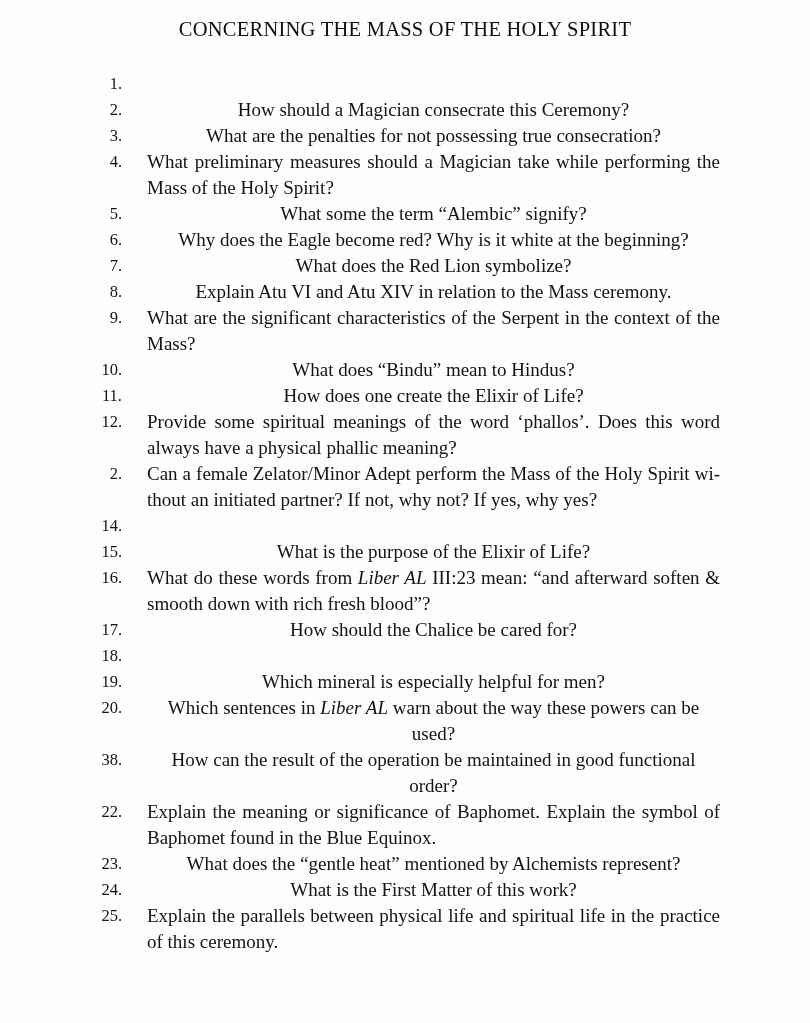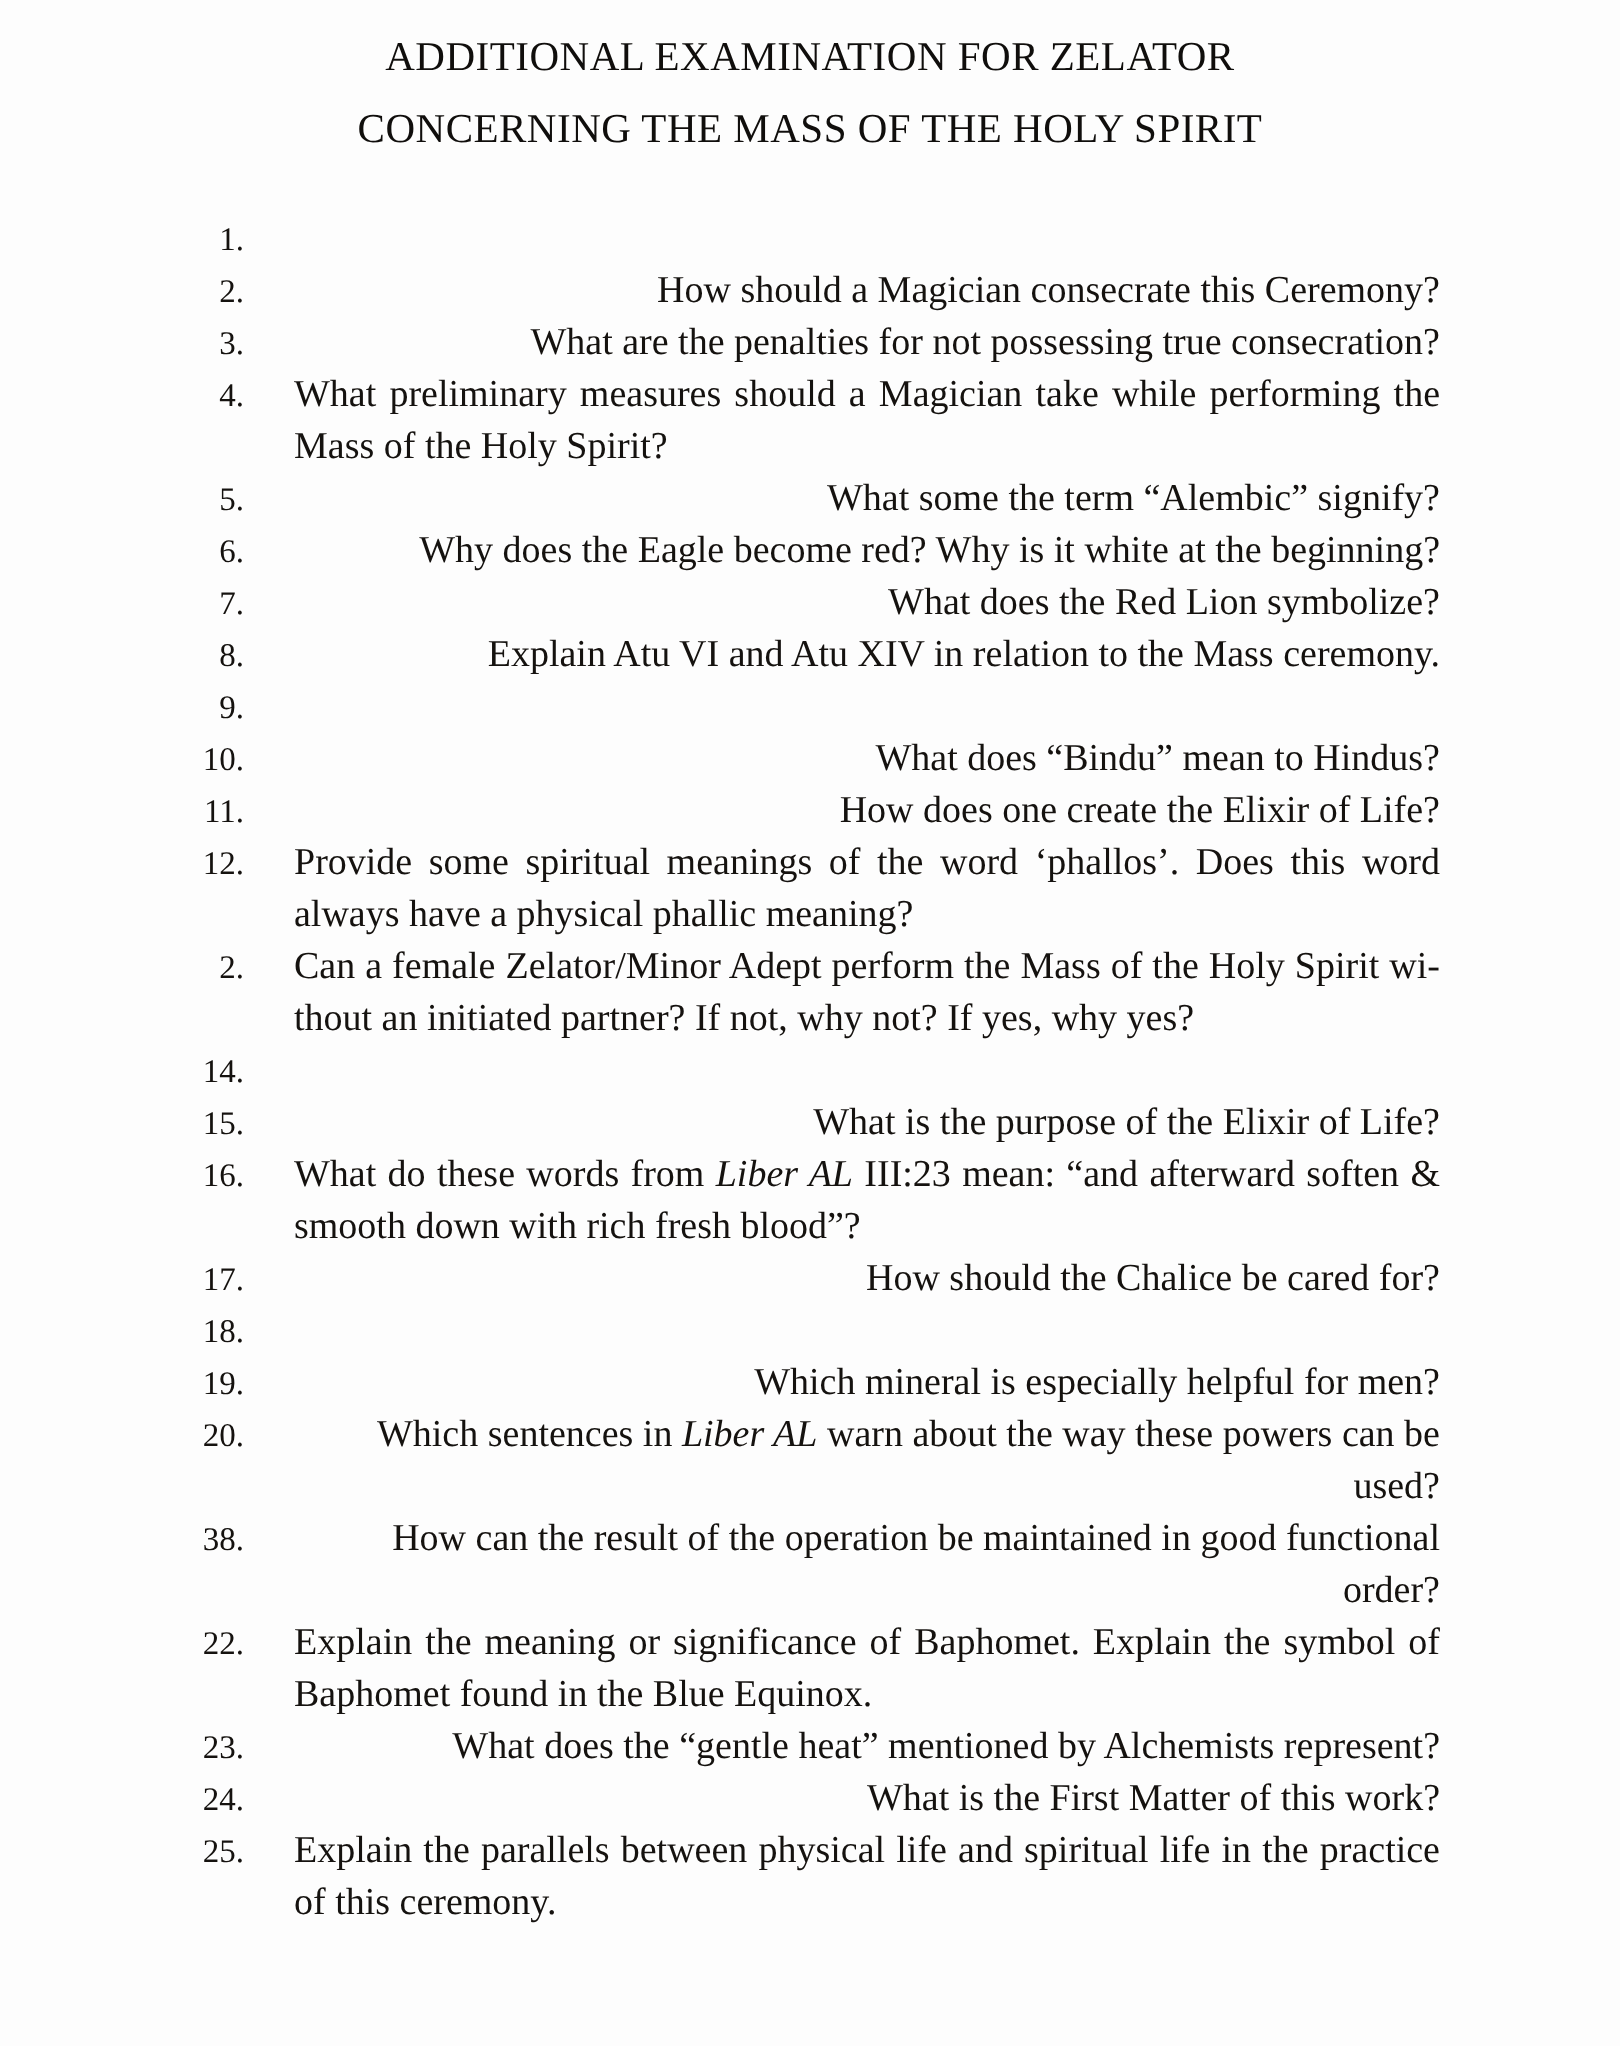--- a/index.html
+++ b/index.html
@@ -61,37 +61,36 @@
     font-variant-numeric: oldstyle-nums;
     font-feature-settings: "onum" 1;
     color: #15120f;
   }
   .qtext {
     display: block;
     width: 573px;
     font-size: 19px;
     line-height: 26px;
     color: #15120f;
-    text-align: right;
+    text-align: center;
     hyphens: none;
   }
   .qtext.justify {
     text-align: justify;
     text-align-last: left;
   }
   .qtext i {
   }
 </style>
 </head>
 <body>
 
 <div class="page">
 
   <div class="title-block">
-    <div class="title-line">ADDITIONAL EXAMINATION FOR ZELATOR</div>
     <div class="title-line">CONCERNING THE MASS OF THE HOLY SPIRIT</div>
   </div>
 
   <ol class="qlist">
       <li class="qitem">
         <span class="qnum">1.</span>
       </li>
       <li class="qitem">
         <span class="qnum">2.</span>
         <span class="qtext">How should a Magician consecrate this Ceremony?</span>
@@ -115,20 +114,21 @@
       <li class="qitem">
         <span class="qnum">7.</span>
         <span class="qtext">What does the Red Lion symbolize?</span>
       </li>
       <li class="qitem">
         <span class="qnum">8.</span>
         <span class="qtext">Explain Atu VI and Atu XIV in relation to the Mass ceremony.</span>
       </li>
       <li class="qitem">
         <span class="qnum">9.</span>
+        <span class="qtext justify">What are the significant characteristics of the Serpent in the context of the Mass?</span>
       </li>
       <li class="qitem">
         <span class="qnum">10.</span>
         <span class="qtext">What does “Bindu” mean to Hindus?</span>
       </li>
       <li class="qitem">
         <span class="qnum">11.</span>
         <span class="qtext">How does one create the Elixir of Life?</span>
       </li>
       <li class="qitem">

